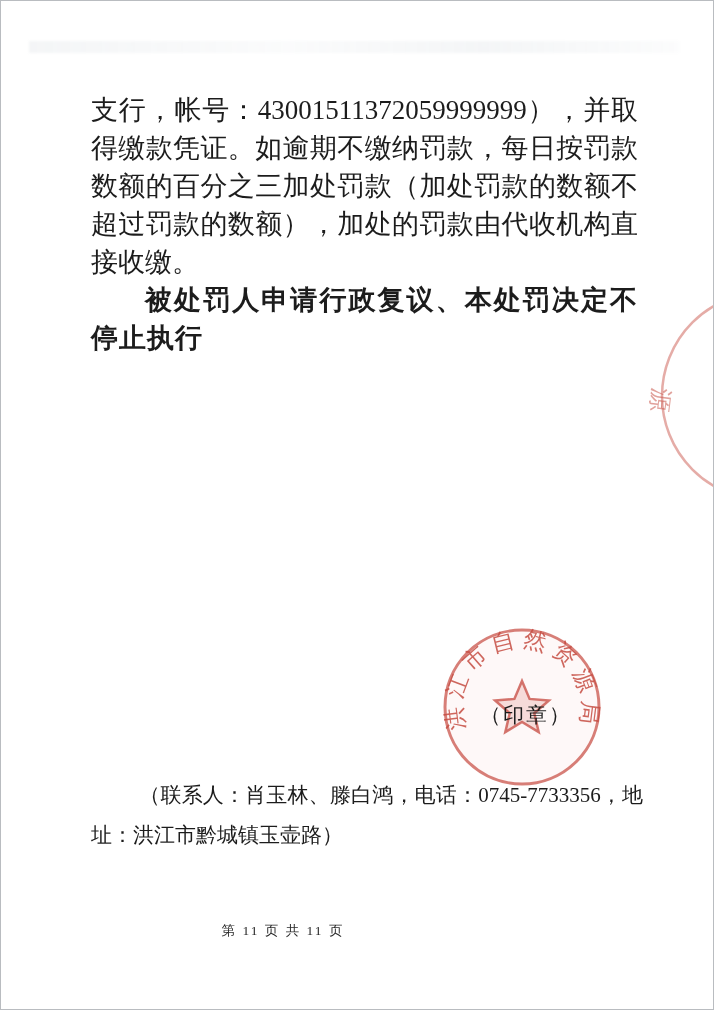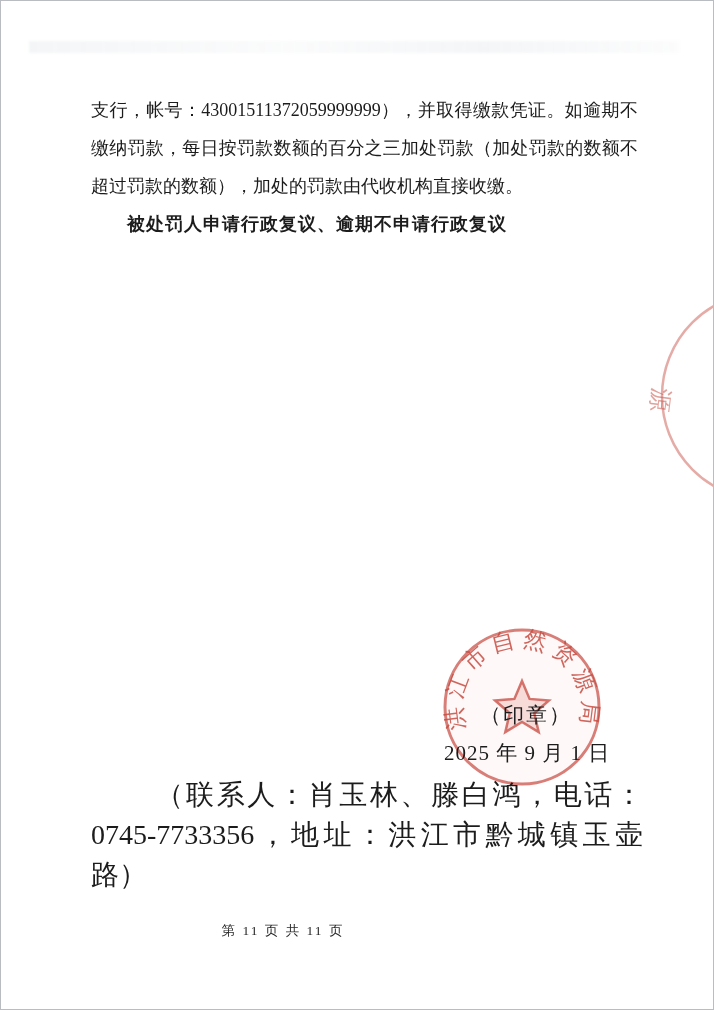--- a/index.html
+++ b/index.html
@@ -13,21 +13,21 @@
     font-family:"Liberation Serif","DejaVu Serif",serif;
     color:#1c1c1c;
   }
   .scan-artifact{
     position:absolute;left:28px;top:40px;width:650px;height:12px;
     background:linear-gradient(90deg,rgba(150,165,178,0.10),rgba(150,165,178,0.04) 40%,rgba(150,165,178,0.10) 70%,rgba(150,165,178,0.03));
     filter:blur(1px);
   }
   .content{
     position:absolute;left:90px;top:90px;width:547px;
-    font-size:18px;line-height:38px;
+    font-size:27px;line-height:38px;
     text-align:justify;text-justify:inter-ideograph;
   }
   .content p{margin:0;padding:0;}
   .para-indent{text-indent:2em;}
   .heading{
     font-family:"Liberation Sans","DejaVu Sans",sans-serif;
     font-weight:bold;text-indent:2em;letter-spacing:1px;
   }
   .seal{
     position:absolute;left:437px;top:622px;width:168px;height:168px;z-index:1;
@@ -35,59 +35,58 @@
   .seal-label{
     position:absolute;left:479px;top:700px;z-index:2;
     font-size:21px;letter-spacing:2px;text-align:right;
   }
   .date-line{
     position:absolute;left:443px;top:738px;z-index:2;
     font-size:21px;letter-spacing:1px;
   }
   .contact{
     position:absolute;left:90px;top:774px;width:552px;z-index:2;
-    font-size:28px;line-height:40px;text-indent:2.3em;text-align:justify;
+    font-size:21px;line-height:40px;text-indent:2.3em;text-align:justify;
   }
   .edge-seal{
     position:absolute;left:640px;top:303px;width:74px;height:188px;
     overflow:hidden;z-index:1;
   }
   .footer{
     position:absolute;left:0;top:921px;width:564px;
     text-align:center;font-size:13.5px;letter-spacing:2px;color:#2a2a2a;
   }
 </style>
 </head>
 <body>
 
 <div class="page">
 
   <div class="scan-artifact"></div>
 
   <div class="content">
     <p>支行，帐号：43001511372059999999），并取得缴款凭证。如逾期不缴纳罚款，每日按罚款数额的百分之三加处罚款（加处罚款的数额不超过罚款的数额），加处的罚款由代收机构直接收缴。</p>
-    <p class="heading">被处罚人申请行政复议、逾期不申请行政复议</p>
+    <p class="heading">被处罚人申请行政复议、本处罚决定不停止执行</p>
   </div>
 
   <div class="seal">
     <svg width="168" height="168" viewBox="0 0 168 168">
       <defs>
         <path id="sealArc" d="M 27.6,104.5 A 60,60 0 1 1 140.4,104.5" fill="none"></path>
       </defs>
       <circle cx="84" cy="84" r="77" fill="rgba(228,120,110,0.05)" stroke="rgba(201,84,75,0.75)" stroke-width="3"></circle>
       <polygon points="84,58 91.6,75.9 110.9,77.4 96.3,90.2 100.7,109.1 84,99 67.3,109.1 71.7,90.2 57.1,77.4 76.4,75.9" fill="rgba(210,90,80,0.18)" stroke="rgba(201,84,75,0.8)" stroke-width="2.5"></polygon>
       <text font-size="23" fill="rgba(198,76,66,0.85)" font-family="'Liberation Serif','DejaVu Serif',serif" letter-spacing="6" text-anchor="middle">
         <textPath href="#sealArc" startOffset="50%">洪江市自然资源局</textPath>
       </text>
     </svg>
   </div>
 
   <div class="seal-label">（印章）</div>
 
-  <div class="date-line">2025 年 9 月 1 日</div>
 
   <div class="contact">（联系人：肖玉林、滕白鸿，电话：0745-7733356，地址：洪江市黔城镇玉壶路）</div>
 
   <div class="edge-seal">
     <svg width="240" height="188" viewBox="0 0 240 188">
       <circle cx="125" cy="92" r="104" fill="none" stroke="rgba(203,90,80,0.5)" stroke-width="2.5"></circle>
       <text x="14" y="98" font-size="24" fill="rgba(200,85,75,0.55)" font-family="'Liberation Serif','DejaVu Serif',serif" transform="rotate(97 20 90)">源</text>
     </svg>
   </div>
 

